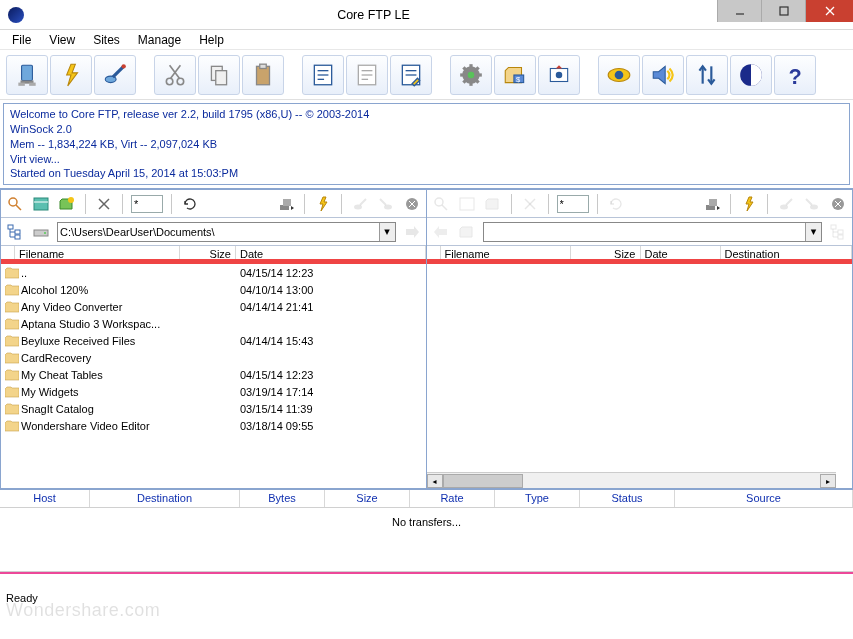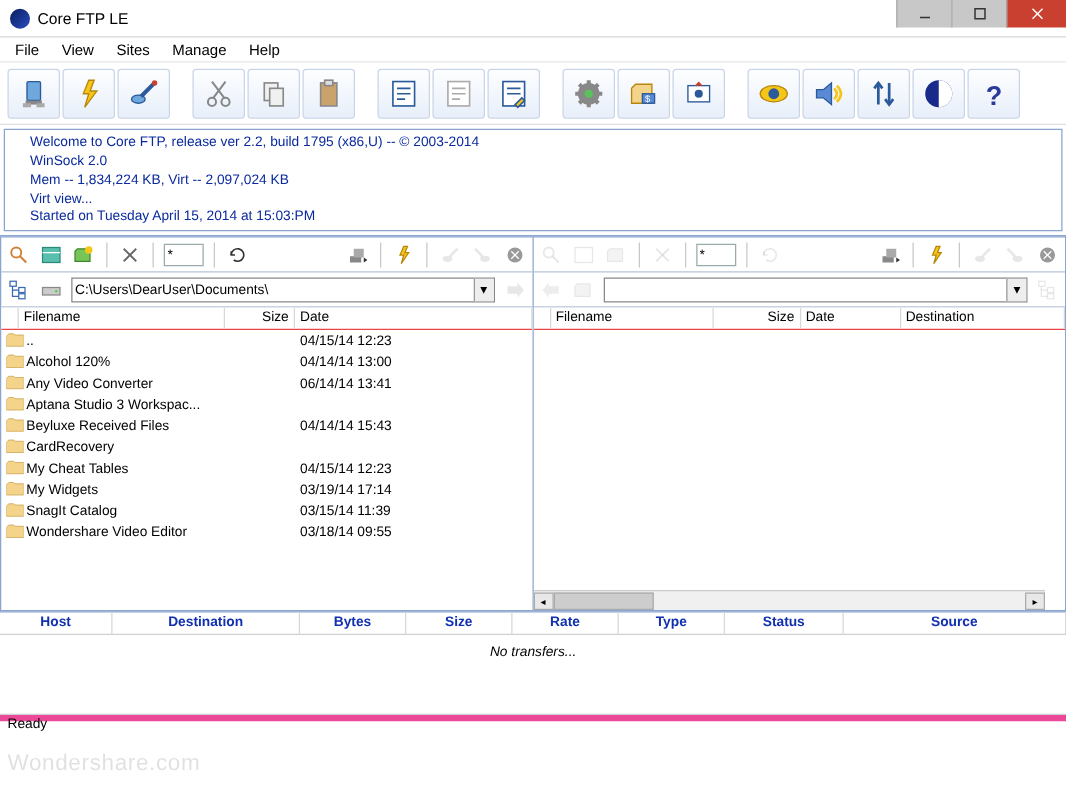--- a/index.html
+++ b/index.html
@@ -1,40 +1,40 @@
 <!DOCTYPE html>
 <html><head>
 <meta charset="utf-8">
 <style>
   * { box-sizing: border-box; margin: 0; padding: 0; font-family: "Segoe UI", Tahoma, sans-serif; }
   body { width: 853px; height: 639px; background: #fff; overflow: hidden; font-size: 12px; }
   
   
   .titlebar { height: 30px; background: #fff; border-bottom: 1px solid #d8d8d8; display: flex; align-items: center; position: relative; }
   .titlebar .app-ico { width: 16px; height: 16px; margin: 0 6px 0 8px; border-radius: 50%; background: linear-gradient(135deg,#0a1b5e,#2a4fc0); }
-  .titlebar .title { flex: 1; text-align: left; font-size: 12.5px; color: #000; }
+  .titlebar .title { flex: 1; text-align: center; font-size: 12.5px; color: #000; }
   .winbtns { display: flex; height: 100%; }
   .winbtn { width: 44px; height: 22px; display: flex; align-items: center; justify-content: center; font-size: 12px; background: #c8c8c8; border-left: 1px solid #aaa; cursor: default; }
   .winbtn.close { background: #c94030; color: #fff; width: 48px; }
   .winbtn svg { stroke:#333; stroke-width:1.2; }
   .winbtn.close svg { stroke:#fff; }
 
   
   .menubar { height: 20px; padding: 0 4px; display: flex; align-items: center; gap: 2px; font-size: 12px; color: #000; border-bottom: 1px solid #e8e8e8; }
   .menubar span { padding: 2px 8px; }
 
   
   .maintoolbar { height: 50px; padding: 4px 6px; display: flex; align-items: center; gap: 2px; border-bottom: 1px solid #e0e0e0; }
   .tbbtn { width: 42px; height: 40px; border: 1px solid #c8d4e8; background: linear-gradient(#fdfeff,#e8effa); border-radius: 3px; display: flex; align-items: center; justify-content: center; }
   .tbsep { width: 14px; }
   .tbbtn svg { width: 26px; height: 26px; }
 
   
   .logwrap { padding: 3px; border-bottom: 1px solid #8aa5cf; }
-  .logarea { height: 82px; border: 1px solid #8aa5cf; padding: 3px 20px; font-size: 11px; color: #0a2a9d; overflow-y: scroll; line-height: 1.35; position:relative; }
+  .logarea { height: 82px; border: 1px solid #8aa5cf; padding: 3px 6px; font-size: 11px; color: #0a2a9d; overflow-y: scroll; line-height: 1.35; position:relative; }
   .logarea::-webkit-scrollbar,.scrolly::-webkit-scrollbar{width:16px;}
   .logarea::-webkit-scrollbar-track,.scrolly::-webkit-scrollbar-track{background:#f0f0f0;}
   .logarea::-webkit-scrollbar-thumb,.scrolly::-webkit-scrollbar-thumb{background:#cdcdcd;border:1px solid #aaa;}
 
   
   .panels { display: flex; height: 300px; }
   .panel { width: 50%; display: flex; flex-direction: column; border: 1px solid #8aa5cf; }
   .panel + .panel { border-left: none; }
   
   .paneltb { height: 28px; display: flex; align-items: center; padding: 0 4px; gap: 6px; border-bottom: 1px solid #b8c4d8; }
@@ -42,39 +42,39 @@
   .ptbtn svg{width:16px;height:16px;}
   .ptbtn.dis svg *{opacity:.35;}
   .ptsep{width:1px;height:20px;background:#c8c8c8;margin:0 2px;}
   .filt { width: 32px; height: 18px; border: 1px solid #9aa; font-size: 11px; padding: 0 2px; background:#fff; }
   
   .pathrow { height: 28px; display: flex; align-items: center; padding: 0 4px; gap: 6px; border-bottom: 1px solid #b8c4d8; }
   .pathcombo { flex: 1; height: 20px; border: 1px solid #888; background: #fff; display: flex; align-items: center; font-size: 11px; padding: 0 2px; position: relative; }
   .pathcombo .dd { position:absolute; right:0; top:0; width:16px; height:100%; border-left:1px solid #999; display:flex; align-items:center; justify-content:center; background:#eee; }
 
   .listwrap { flex: 1; overflow: hidden; position: relative; }
-  .listhdr { height: 18px; display: flex; background: #fff; border-bottom: 1px solid #ef4444; font-size: 11px; color: #000; }
+  .listhdr { height: 18px; display: flex; background: #fff; border-bottom: 5px solid #ef4444; font-size: 11px; color: #000; }
   .listhdr .hcell { border-right: 1px solid #d8d8d8; padding: 2px 4px; white-space: nowrap; overflow: hidden; }
   .listbody { height: calc(100% - 18px); overflow-y: scroll; font-size: 11px; }
   .listbody.scrolly { overflow-y: scroll; overflow-x: auto; }
   .frow { display: flex; height: 17px; align-items: center; }
   .frow .fc { padding: 0 4px; white-space: nowrap; overflow: hidden; }
   .folder-ico { width: 14px; height: 12px; margin-right: 2px; display: inline-block; vertical-align: -2px; }
   .folder-ico svg{width:14px;height:12px;}
   .scrollx { height: 16px; background: #f0f0f0; border-top:1px solid #ccc; position:relative;}
   .scrollx .thumb{position:absolute;left:16px;width:80px;height:14px;top:1px;background:#cdcdcd;border:1px solid #aaa;}
   .scrollx .arr{position:absolute;width:16px;height:14px;top:1px;background:#e8e8e8;border:1px solid #aaa;display:flex;align-items:center;justify-content:center;font-size:8px;}
   
   
-  .queuehdr { height: 19px; display:flex; border-top:1px solid #8aa5cf; border-bottom: 1px solid #d0d0d0; font-size: 11px; font-weight: bold; }
+  .queuehdr { height: 19px; display:flex; border-top:1px solid #8aa5cf; border-bottom: 1px solid #d0d0d0; font-size: 11px; }
   .queuehdr .qh { border-right: 1px solid #d8d8d8; padding: 2px 4px; text-align:center; color:#1030b0; }
-  .queuebody { height: 64px; display:flex; align-items:flex-start; justify-content:center; padding-top: 8px; font-size: 11px; color:#000; border-bottom:1px solid #d0d0d0;font-style:italic; }
-
-  
-  .statusbar { height: 20px; border-top: 5px solid #ec4899; padding: 8px 6px; font-size: 11px; display:flex; align-items:flex-end; }
+  .queuebody { height: 64px; display:flex; align-items:flex-start; justify-content:center; padding-top: 8px; font-size: 11px; color:#000; border-bottom:1px solid #d0d0d0; }
+
+  
+  .statusbar { height: 20px; border-top: 2px solid #ec4899; padding: 18px 6px; font-size: 11px; display:flex; align-items:flex-start; }
 
   .watermark { position:absolute; left: 6px; bottom: 18px; font-size: 18px; color: rgba(0,0,0,0.12); font-family: Arial; pointer-events:none; letter-spacing:.5px;}
 </style>
 </head>
 <body>
 
 <div class="titlebar">
   <div class="app-ico"></div>
   <div class="title">Core FTP LE</div>
   <div class="winbtns">
@@ -360,28 +360,28 @@
                   <path d="M0 3 l2-2 h4 l1 1 h7 v9 h-14 z" fill="#f3d48a" stroke="#c9a24a" stroke-width=".6"></path>
                 </svg></span><span>..</span></div>
             <div class="fc" style="width:56px;text-align:right"></div>
             <div class="fc" style="flex:1">04/15/14 12:23</div>
           </div>
           <div class="frow">
             <div class="fc" style="width:179px"><span class="folder-ico"><svg viewBox="0 0 14 12">
                   <path d="M0 3 l2-2 h4 l1 1 h7 v9 h-14 z" fill="#f3d48a" stroke="#c9a24a" stroke-width=".6"></path>
                 </svg></span><span>Alcohol 120%</span></div>
             <div class="fc" style="width:56px;text-align:right"></div>
-            <div class="fc" style="flex:1">04/14/14 13:00</div>
+            <div class="fc" style="flex:1">04/10/14 13:00</div>
           </div>
           <div class="frow">
             <div class="fc" style="width:179px"><span class="folder-ico"><svg viewBox="0 0 14 12">
                   <path d="M0 3 l2-2 h4 l1 1 h7 v9 h-14 z" fill="#f3d48a" stroke="#c9a24a" stroke-width=".6"></path>
                 </svg></span><span>Any Video Converter</span></div>
             <div class="fc" style="width:56px;text-align:right"></div>
-            <div class="fc" style="flex:1">06/14/14 13:41</div>
+            <div class="fc" style="flex:1">04/14/14 21:41</div>
           </div>
           <div class="frow">
             <div class="fc" style="width:179px"><span class="folder-ico"><svg viewBox="0 0 14 12">
                   <path d="M0 3 l2-2 h4 l1 1 h7 v9 h-14 z" fill="#f3d48a" stroke="#c9a24a" stroke-width=".6"></path>
                 </svg></span><span>Aptana Studio 3 Workspac...</span></div>
             <div class="fc" style="width:56px;text-align:right"></div>
           </div>
           <div class="frow">
             <div class="fc" style="width:179px"><span class="folder-ico"><svg viewBox="0 0 14 12">
                   <path d="M0 3 l2-2 h4 l1 1 h7 v9 h-14 z" fill="#f3d48a" stroke="#c9a24a" stroke-width=".6"></path>

